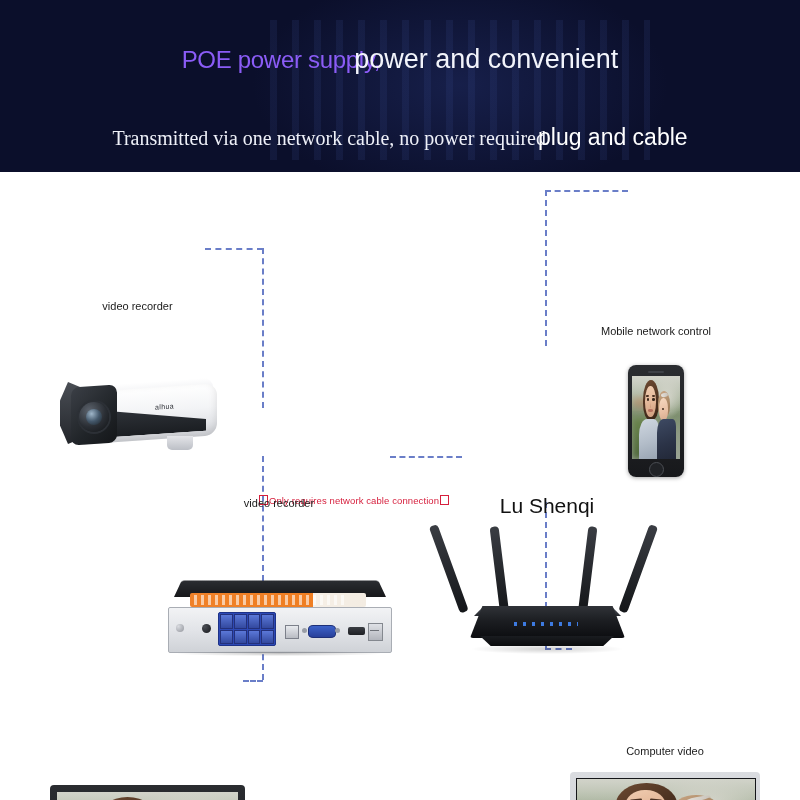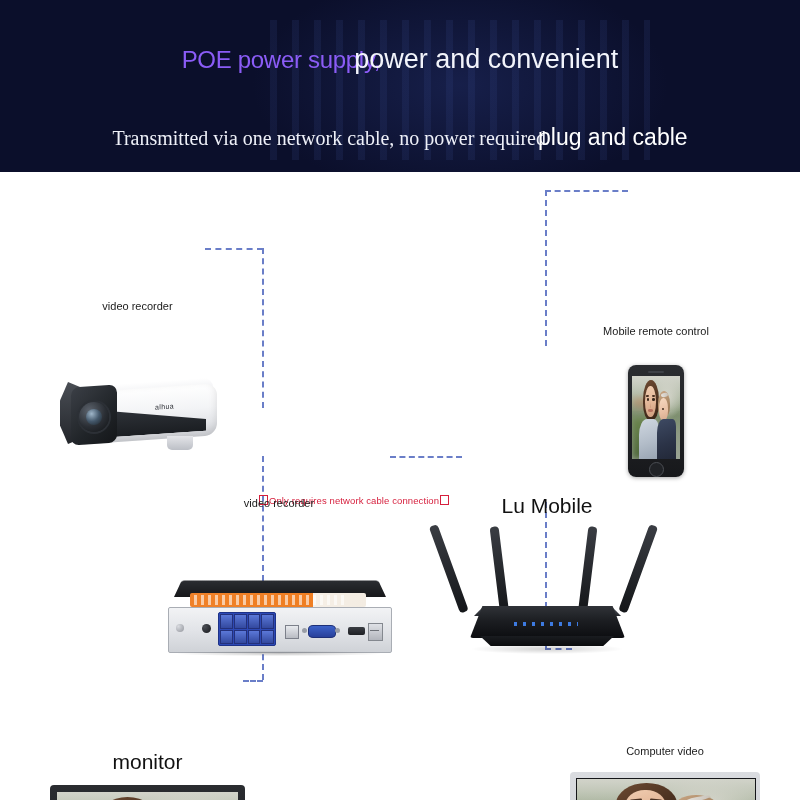--- a/index.html
+++ b/index.html
@@ -671,21 +671,21 @@
       <div class="ant ant-2"></div>
       <div class="ant ant-3"></div>
       <div class="ant ant-4"></div>
       <div class="router-top-sheen"></div>
       <div class="router-body"></div>
       <div class="router-leds"></div>
       <div class="router-brand"></div>
       <div class="router-feet"></div>
       <div class="router-shadow"></div>
     </div>
-    <div class="dev-label xbig" style="left:452px; top:322px; width:190px;">Lu Mobile</div>
+    <div class="dev-label xbig" style="left:452px; top:322px; width:190px;">Lu Shenqi</div>
 
     <div class="phone">
       <div class="phone-body"></div>
       <div class="phone-speaker"></div>
       <div class="phone-screen">
         <div class="photo">
           <div class="ph-blur-top"></div>
           <div class="ph-roof"></div>
           <div class="ph-green"></div>
           <div class="ph-w-hair"></div>
@@ -699,35 +699,34 @@
           <div class="ph-w-body"></div>
           <div class="ph-c-hair"></div>
           <div class="ph-c-band"></div>
           <div class="ph-c-face"></div>
           <div class="ph-c-eye"></div>
           <div class="ph-c-body"></div>
         </div>
       </div>
       <div class="phone-home"></div>
     </div>
-    <div class="dev-label" style="left:586px; top:153px; width:140px;">Mobile remote control</div>
+    <div class="dev-label" style="left:586px; top:153px; width:140px;">Mobile network control</div>
 
     <div class="tv">
       <div class="tv-bezel"></div>
       <div class="tv-screen">
         <div class="photo">
           <div class="ph-blur-top"></div>
 
           <div class="ph-w-hair"></div>
 
         </div>
       </div>
 
     </div>
-    <div class="dev-label xbig" style="left:50px; top:578px; width:195px;">monitor</div>
 
     <div class="imac">
       <div class="imac-bezel"></div>
       <div class="imac-screen">
         <div class="photo">
           <div class="ph-blur-top"></div>
 
           <div class="ph-w-hair"></div>
           <div class="ph-w-face"></div>
           <div class="ph-w-brow-l"></div>

